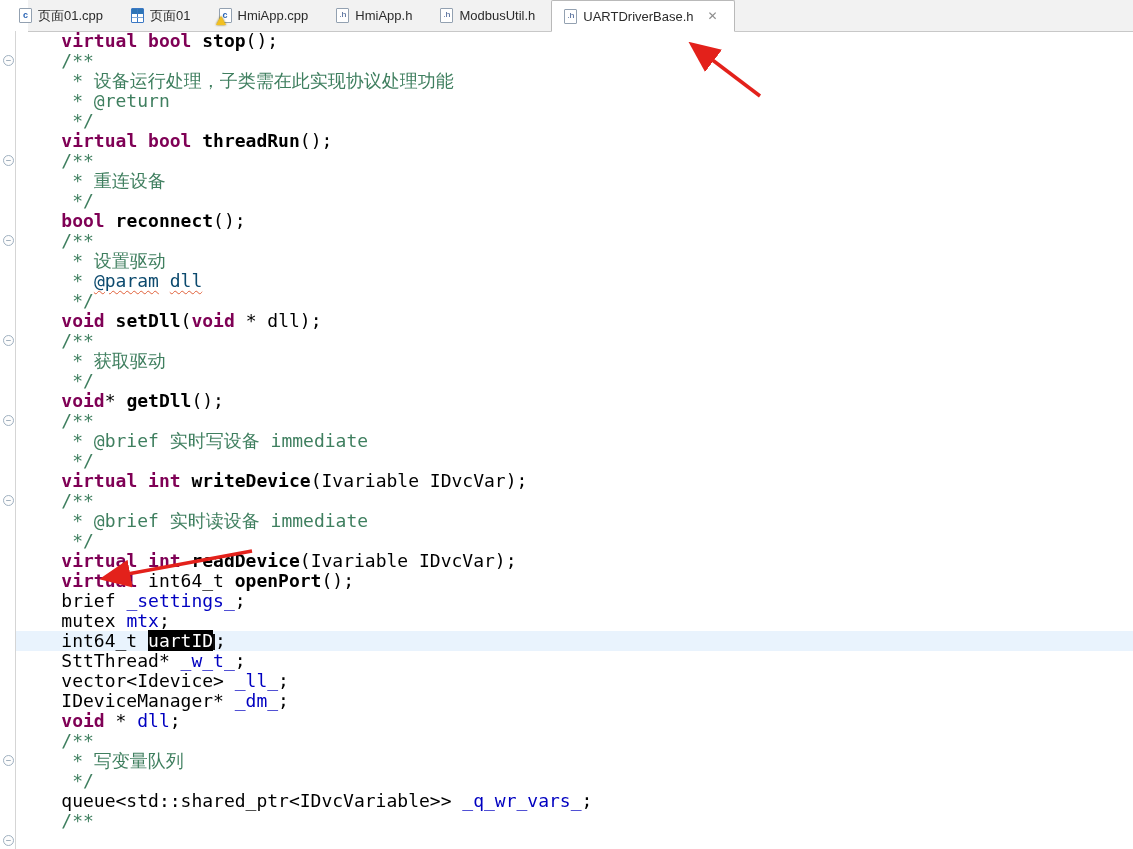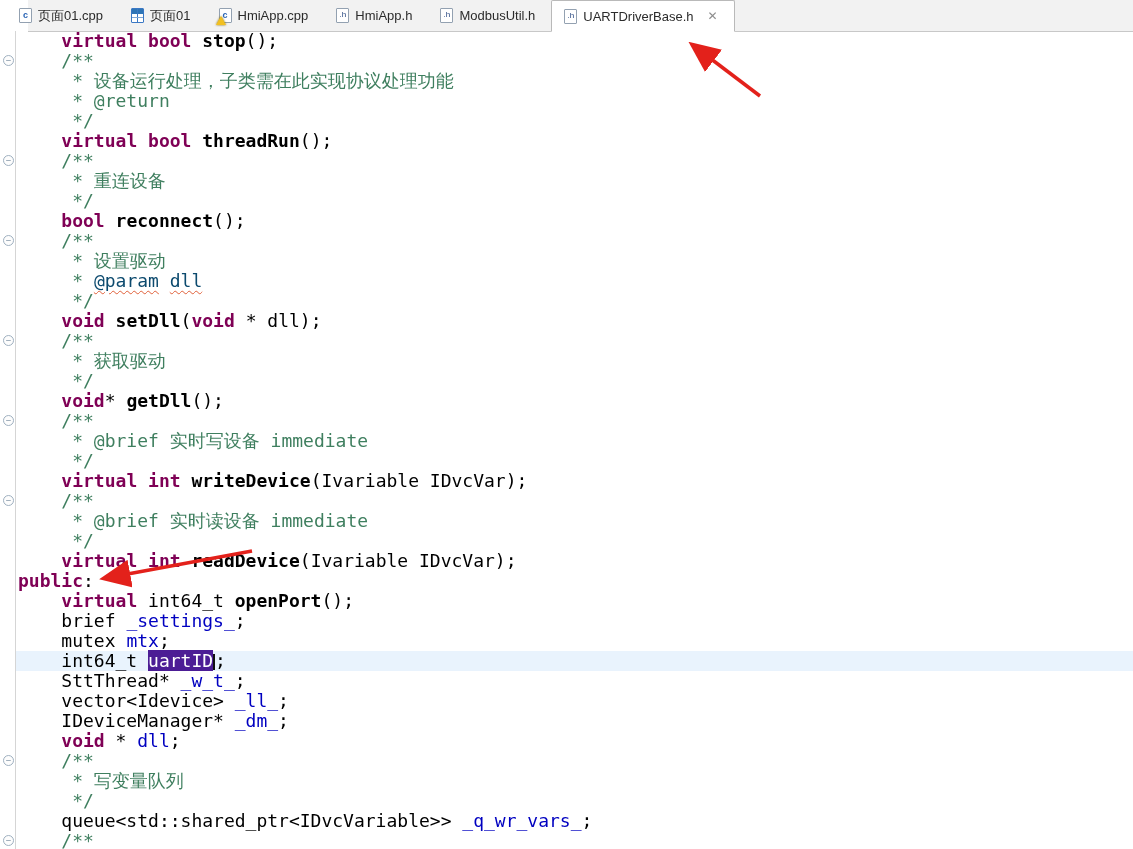--- a/index.html
+++ b/index.html
@@ -45,21 +45,21 @@
   .line{height:20px;white-space:pre;padding-left:2px;}
   .line.current{background:#e9f3fd;}
   .t-p{color:#000;}
   .t-k{color:#7f0055;font-weight:bold;}
   .t-f{color:#000;font-weight:bold;}
   .t-c{color:#3f7f5f;}
   .t-m{color:#0000c0;}
   .t-sq{color:#0c4a6e;text-decoration:underline;text-decoration-style:wavy;
         text-decoration-color:#e0603a;text-decoration-thickness:1px;
         text-underline-offset:3px;}
-  .t-sel{background:#4c1d95;color:#fff;text-align:right;}
+  .t-sel{background:#000000;color:#fff;text-align:right;}
   .caret{display:inline-block;width:0;height:16px;border-left:2px solid #111;
          vertical-align:-3px;}
   
   .overlay{position:absolute;inset:0;pointer-events:none;z-index:5;}
 </style>
 </head>
 <body>
 
 <div class="tabbar">
     <div class="tab clipped">
@@ -113,21 +113,20 @@
       <div class="line"><span class="t-p">     </span><span class="t-c">*/</span></div>
       <div class="line"><span class="t-p">    </span><span class="t-k">void</span><span class="t-p">* </span><span class="t-f">getDll</span><span class="t-p">();</span></div>
       <div class="line"><span class="t-p">    </span><span class="t-c">/**</span></div>
       <div class="line"><span class="t-p">     </span><span class="t-c">* @brief 实时写设备 immediate</span></div>
       <div class="line"><span class="t-p">     </span><span class="t-c">*/</span></div>
       <div class="line"><span class="t-p">    </span><span class="t-k">virtual int</span><span class="t-p"> </span><span class="t-f">writeDevice</span><span class="t-p">(Ivariable IDvcVar);</span></div>
       <div class="line"><span class="t-p">    </span><span class="t-c">/**</span></div>
       <div class="line"><span class="t-p">     </span><span class="t-c">* @brief 实时读设备 immediate</span></div>
       <div class="line"><span class="t-p">     </span><span class="t-c">*/</span></div>
       <div class="line"><span class="t-p">    </span><span class="t-k">virtual int</span><span class="t-p"> </span><span class="t-f">readDevice</span><span class="t-p">(Ivariable IDvcVar);</span></div>
-      <div class="line"><span class="t-k">public</span><span class="t-p">:</span></div>
       <div class="line"><span class="t-p">    </span><span class="t-k">virtual</span><span class="t-p"> int64_t </span><span class="t-f">openPort</span><span class="t-p">();</span></div>
       <div class="line"><span class="t-p">    brief </span><span class="t-m">_settings_</span><span class="t-p">;</span></div>
       <div class="line"><span class="t-p">    mutex </span><span class="t-m">mtx</span><span class="t-p">;</span></div>
       <div class="line current"><span class="t-p">    int64_t </span><span class="t-sel">uartID</span><span class="caret"></span><span class="t-p">;</span></div>
       <div class="line"><span class="t-p">    SttThread* </span><span class="t-m">_w_t_</span><span class="t-p">;</span></div>
       <div class="line"><span class="t-p">    vector&lt;Idevice&gt; </span><span class="t-m">_ll_</span><span class="t-p">;</span></div>
       <div class="line"><span class="t-p">    IDeviceManager* </span><span class="t-m">_dm_</span><span class="t-p">;</span></div>
       <div class="line"><span class="t-p">    </span><span class="t-k">void</span><span class="t-p"> * </span><span class="t-m">dll</span><span class="t-p">;</span></div>
       <div class="line"><span class="t-p">    </span><span class="t-c">/**</span></div>
       <div class="line"><span class="t-p">     </span><span class="t-c">* 写变量队列</span></div>

